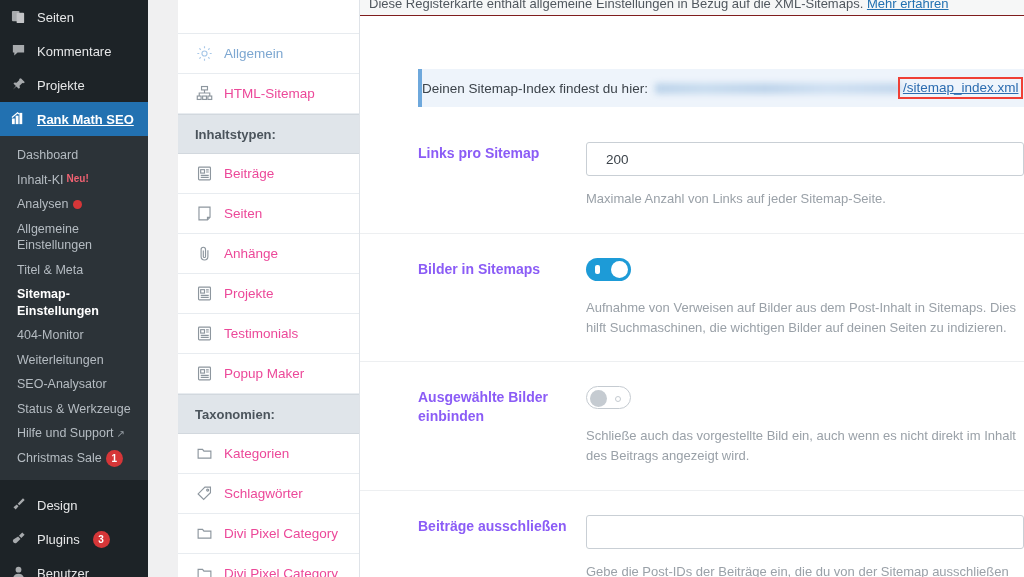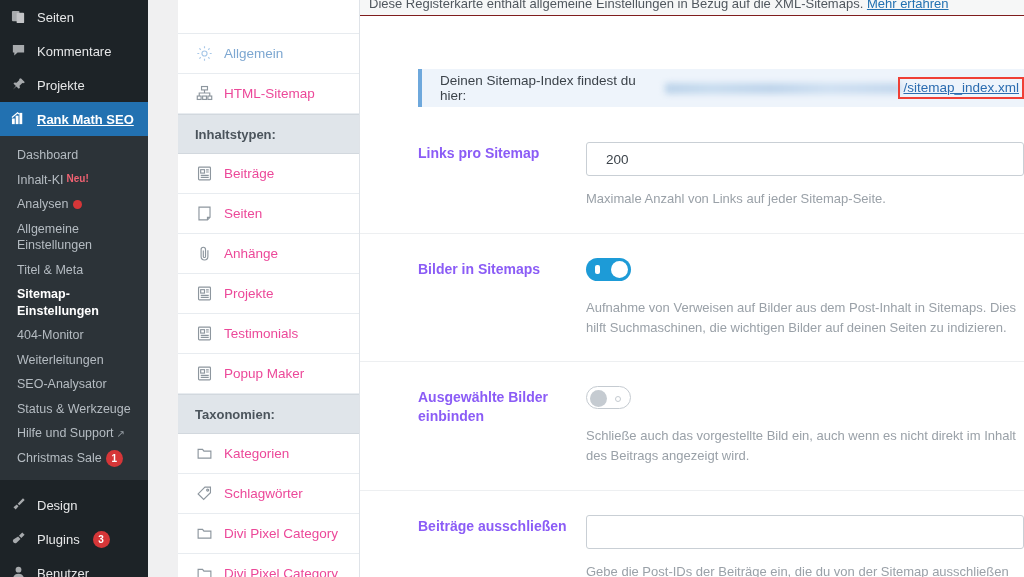--- a/index.html
+++ b/index.html
@@ -88,21 +88,21 @@
     font-size: 13px; color: #50575e; padding-left: 9px; overflow: hidden;
     position: relative; border-bottom: 1px solid #7f1d1d;
   }
   .top-notice .txt { position: relative; top: -4px; white-space: nowrap; }
   .top-notice a { color: #2271b1; text-decoration: underline; }
 
   .info-box {
     margin: 53px 0 0 58px; margin-right: 0;
     background: #eef4fb; border-left: 4px solid #6ea8dc;
     height: 38px; display:flex; align-items:center;
-    padding-left: 18px; font-size: 13.5px; color: #3c434a;
+    font-size: 13.5px; color: #3c434a;
     position: relative;
   }
   .blurred-url {
     display:inline-block; height: 11px; width: 246px;
     margin: 0 3px -1px 7px;
     background: linear-gradient(90deg,#bcd3ea,#c8dcef 20%,#bed4eb 45%,#cfe0f2 70%,#c3d7ed);
     filter: blur(3px); border-radius: 2px;
   }
   .redbox {
     border: 2px solid #ef4036; padding: 1px 3px 2px 3px;

